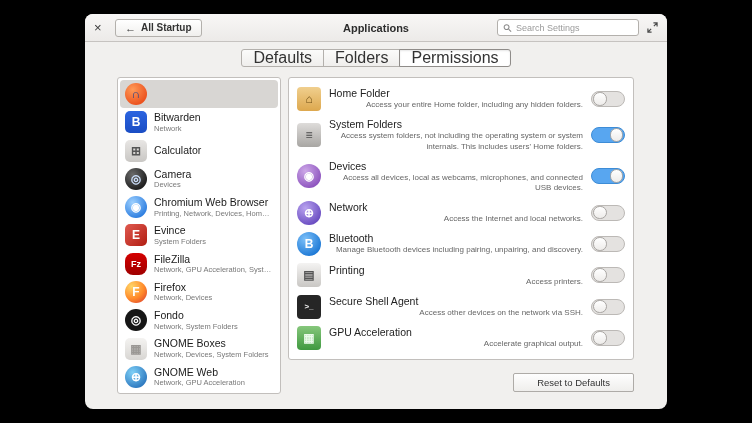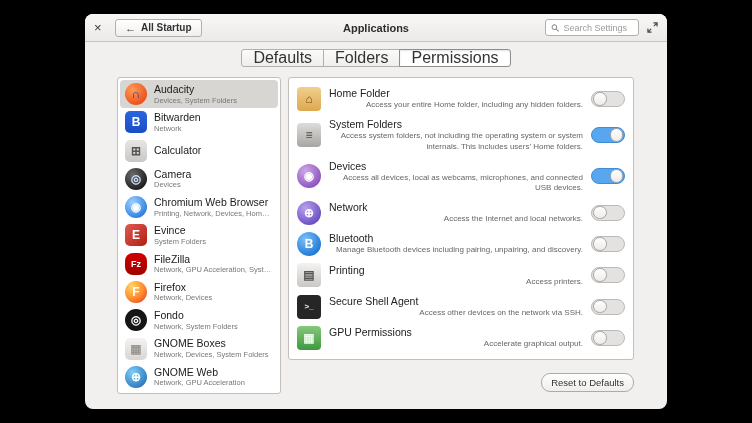--- a/index.html
+++ b/index.html
@@ -29,21 +29,21 @@
     background:linear-gradient(#ffffff,#f0efed); border:1px solid #b3b0ac;
     border-radius:3px; font-size:10px; font-weight:700; color:#333; margin-left:6px;
   }
   .back-arrow { font-size:11px; }
   .win-title {
     position:absolute; left:0; right:0; text-align:center;
     font-size:11px; font-weight:700; color:#2d2d2d; pointer-events:none;
   }
   .search {
     margin-left:auto; display:flex; align-items:center; gap:4px;
-    width:94px; height:17px; background:#fff; border:1px solid #b3b0ac;
+    width:142px; height:17px; background:#fff; border:1px solid #b3b0ac;
     border-radius:3px; padding:0 5px;
   }
   .search input {
     border:none; outline:none; width:100%; font-size:9px; color:#444;
     font-family:"Liberation Sans", sans-serif; background:transparent;
   }
   .search input::placeholder { color:#9b9b9b; }
   .resize-btn { margin-left:8px; display:flex; align-items:center; }
   
   .tabs { position:absolute; top:35px; left:0; right:0; display:flex; justify-content:center; }
@@ -87,23 +87,23 @@
     border:1px solid #bcb9b6; position:relative; flex:none;
   }
   .switch .knob {
     position:absolute; top:0; left:1px; width:13.5px; height:13.5px; border-radius:50%;
     background:linear-gradient(#ffffff,#eeecea); border:1px solid #a8a5a2;
   }
   .switch.on { background:#58a6f0; border-color:#3d8cd6; }
   .switch.on .knob { left:auto; right:1px; }
   
   .reset-btn {
-    position:absolute; right:33px; bottom:17px; height:19px; padding:0 9px;
+    position:absolute; right:33px; bottom:17px; height:19px; padding:0 23px;
     font-size:9.5px; color:#333; font-family:"Liberation Sans", sans-serif;
-    background:linear-gradient(#fefefe,#efeeec); border:1px solid #aeaba7; border-radius:9px;
+    background:linear-gradient(#fefefe,#efeeec); border:1px solid #aeaba7; border-radius:2px;
   }
 </style>
 </head>
 <body>
 
 <div class="window">
 
   <div class="headerbar">
     <div class="close-btn">×</div>
     <div class="back-btn">
@@ -129,24 +129,20 @@
   <div class="tab"><span>Defaults</span></div>
 
   <div class="tab"><span>Folders</span></div>
 
   <div class="tab active"><span>Permissions</span></div>
 </div>
 
   <div class="card sidebar" id="app-list">
   <div class="app-row selected">
     <div class="app-icon" style="background:radial-gradient(circle at 35% 30%,#ff9a57,#ec5420 72%);color:#1d3f8f;border-radius:50%">∩</div>
-    <div class="app-text">
-      <div class="app-name">Audacity</div>
-      <div class="app-sub">Devices, System Folders</div>
-    </div>
   </div>
 
   <div class="app-row">
     <div class="app-icon" style="background:linear-gradient(#2b64e0,#1a4dc4);color:#fff;border-radius:5px">B</div>
     <div class="app-text">
       <div class="app-name">Bitwarden</div>
       <div class="app-sub">Network</div>
     </div>
   </div>
 
@@ -297,21 +293,21 @@
       <div class="perm-desc">Access other devices on the network via SSH.</div>
     </div>
     <div class="switch">
           <div class="knob"></div>
         </div>
   </div>
 
   <div class="perm-row">
     <div class="perm-icon" style="background:linear-gradient(#86c77c,#3f9940);color:#eafaea;border-radius:4px">▦</div>
     <div class="perm-text">
-      <div class="perm-title">GPU Permissions</div>
+      <div class="perm-title">GPU Acceleration</div>
       <div class="perm-desc">Accelerate graphical output.</div>
     </div>
     <div class="switch">
           <div class="knob"></div>
         </div>
   </div>
 </div>
 
   <button class="reset-btn">Reset to Defaults</button>
 

